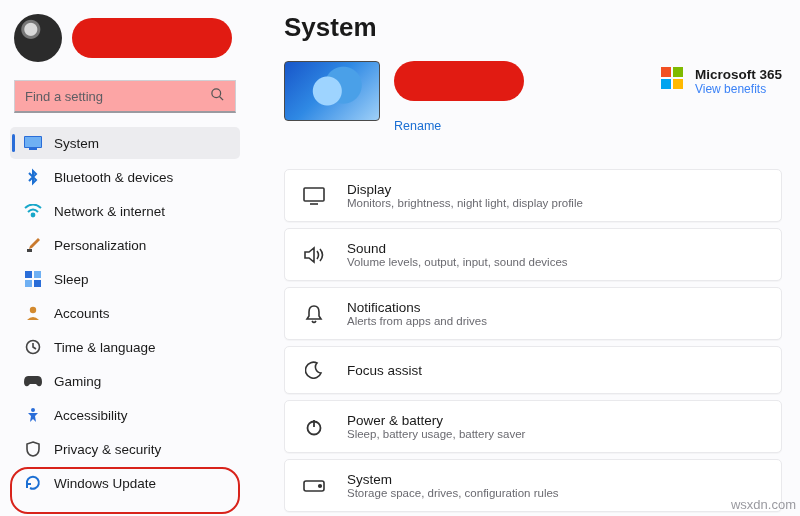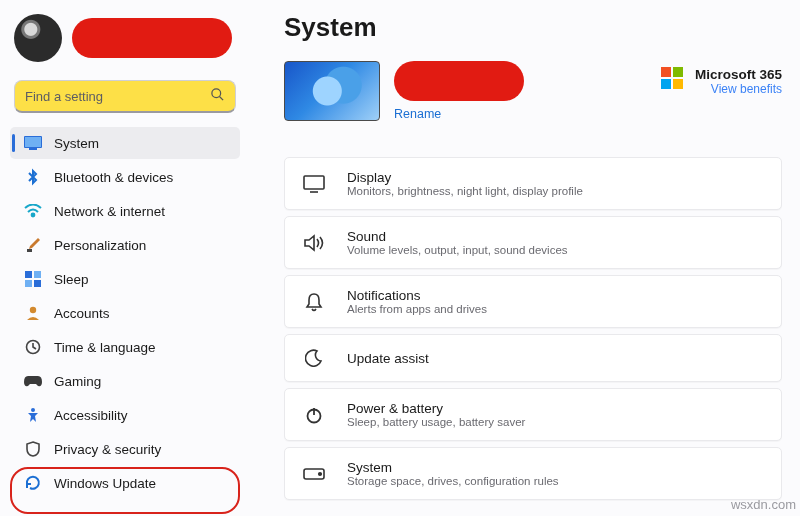--- a/index.html
+++ b/index.html
@@ -37,22 +37,22 @@
     background: #e11b12;
     border-radius: 26px;
   }
   .profile .redblob { width: 160px; height: 40px; }
   .search {
     display: flex;
     align-items: center;
     justify-content: space-between;
     border: 1px solid #cfcfd4;
     border-bottom: 2px solid #9a9aa0;
-    border-radius: 8px;
-    background: #fde047;
+    border-radius: 0;
+    background: #fca5a5;
     padding: 6px 10px;
     margin: 0 4px 14px 4px;
     color: #5d5d63;
   }
   .search span.ph { font-size: 13px; }
   .nav { display: flex; flex-direction: column; gap: 2px; }
   .nav-item {
     display: flex;
     align-items: center;
     gap: 12px;
@@ -96,24 +96,24 @@
   .device-left { display:flex; align-items:flex-start; gap: 14px; }
   .device-thumb {
     width: 96px; height: 60px;
     border: 1px solid #4a4a4a;
     border-radius: 4px;
     background:
       radial-gradient(circle at 45% 50%, #9ed4ff 0 14px, transparent 15px),
       radial-gradient(circle at 62% 40%, #4aa0e8 0 18px, transparent 19px),
       linear-gradient(135deg, #1856c9, #2f89e4 45%, #9fd0f8 100%);
   }
-  .device-meta { display:flex; flex-direction: column; gap: 2px; }
+  .device-meta { display:flex; flex-direction: column; gap: 14px; }
   .device-meta .redblob { width: 130px; height: 40px; }
   .rename { color: #1b6fd3; font-size: 12.5px; margin-top: 4px; cursor:pointer; }
-  .m365 { display:flex; gap:12px; align-items:flex-start; padding-top:6px;text-align:right; }
+  .m365 { display:flex; gap:12px; align-items:flex-start; padding-top:6px; }
   .ms-logo {
     width: 22px; height: 22px;
     display: grid; grid-template-columns: 1fr 1fr; grid-template-rows: 1fr 1fr; gap:2px;
   }
   .ms-logo div:nth-child(1){background:#f25022;}
   .ms-logo div:nth-child(2){background:#7fba00;}
   .ms-logo div:nth-child(3){background:#00a4ef;}
   .ms-logo div:nth-child(4){background:#ffb900;}
   .m365-title { font-size: 13.5px; font-weight:600; }
   .m365-sub { font-size: 12px; color:#3b82f6; }
@@ -325,21 +325,21 @@
           <div class="card-sub">Alerts from apps and drives</div>
         </div>
       </div>
       <div class="card">
         <span class="card-ico">
             <svg width="18" height="18" viewBox="0 0 18 18" fill="none" stroke="#333" stroke-width="1.6">
               <path d="M12 2 A8 8 0 1 0 16 12 A6 6 0 0 1 12 2 Z"></path>
             </svg>
           </span>
         <div>
-          <div class="card-title">Update assist</div>
+          <div class="card-title">Focus assist</div>
         </div>
       </div>
       <div class="card">
         <span class="card-ico">
             <svg width="18" height="18" viewBox="0 0 18 18" fill="none" stroke="#333" stroke-width="1.8">
               <circle cx="9" cy="10" r="6.5"></circle>
               <line x1="9" y1="2" x2="9" y2="9"></line>
             </svg>
           </span>
         <div>

